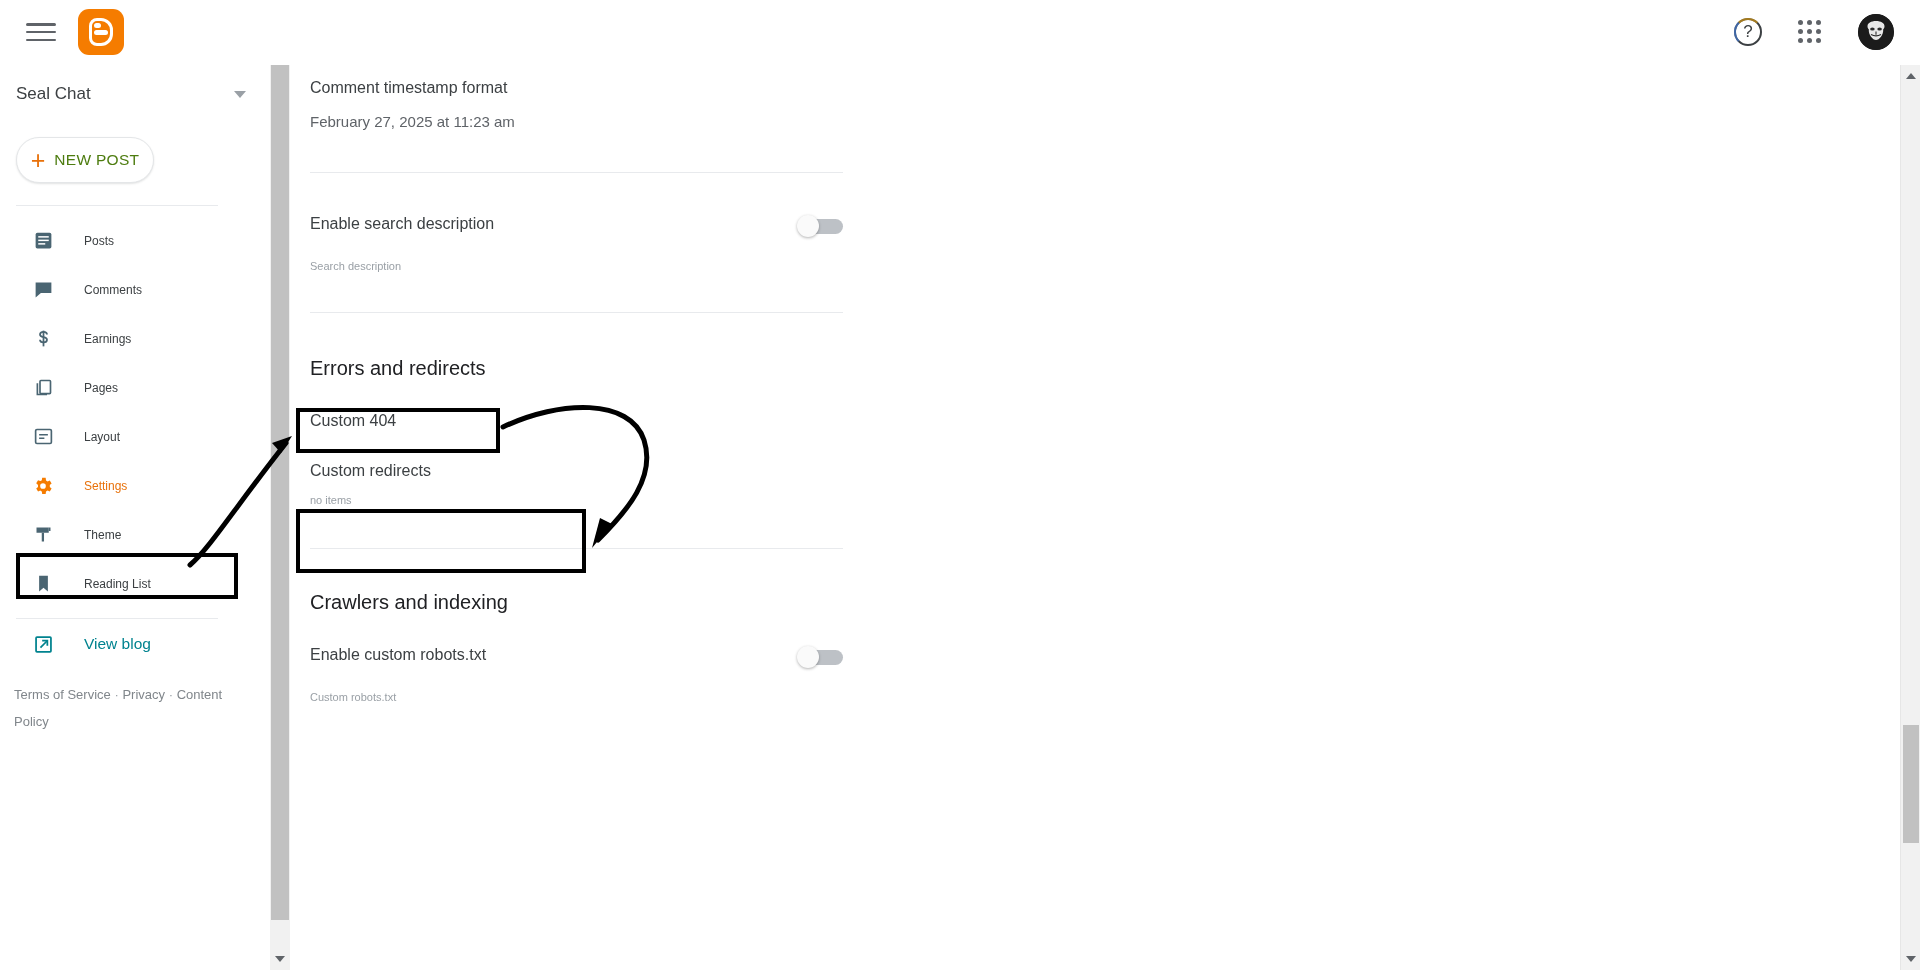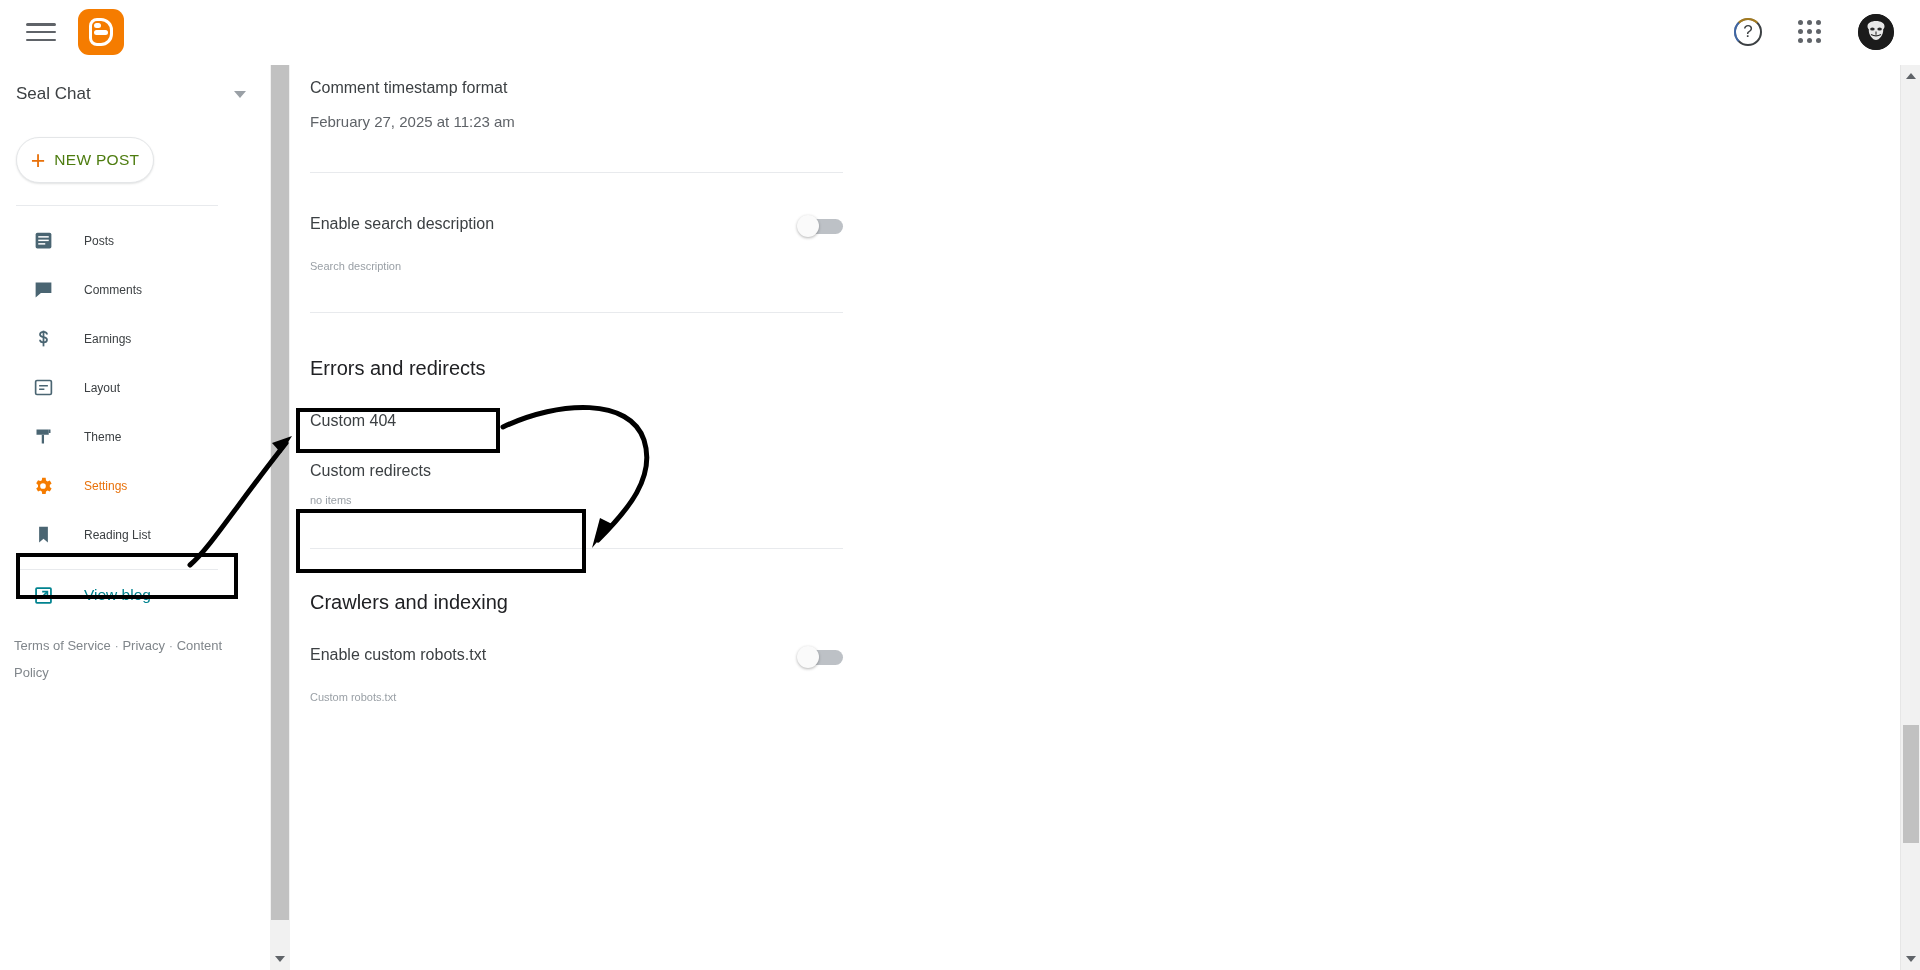--- a/index.html
+++ b/index.html
@@ -216,50 +216,59 @@
       <div class="navitem">
         <span class="ico">
           <svg width="21" height="21" viewBox="0 0 24 24" fill="none" stroke="currentColor" stroke-width="2">
             <path d="M12 3v18"></path>
             <path d="M16 7.5c0-1.7-1.8-3-4-3s-4 1.3-4 3 1.8 2.6 4 3 4 1.3 4 3-1.8 3-4 3-4-1.3-4-3"></path>
           </svg>
         </span>
         <span class="lbl">Earnings</span>
       </div>
 
+      <div class="navitem">
+        <span class="ico">
+          <svg width="21" height="21" viewBox="0 0 24 24" fill="none" stroke="currentColor" stroke-width="1.9">
+            <rect x="8" y="4" width="12" height="15" rx="1"></rect>
+            <path d="M5 7v13h11"></path>
+          </svg>
+        </span>
+        <span class="lbl">Pages</span>
+      </div>
 
       <div class="navitem">
         <span class="ico">
           <svg width="21" height="21" viewBox="0 0 24 24" fill="none" stroke="currentColor" stroke-width="1.9">
             <rect x="3" y="4" width="18" height="16" rx="1.5"></rect>
             <path d="M7 10h10M7 14h6"></path>
           </svg>
         </span>
         <span class="lbl">Layout</span>
+      </div>
+
+      <div class="navitem active">
+        <span class="ico">
+          <svg width="22" height="22" viewBox="0 0 24 24" fill="currentColor">
+            <path d="M19.4 13a7.8 7.8 0 000-2l2-1.6-2-3.4-2.4 1a7.6 7.6 0 00-1.7-1L14.9 3h-3.8l-.4 2.6a7.6 7.6 0 00-1.7 1l-2.4-1-2 3.4L6.6 11a7.8 7.8 0 000 2l-2 1.6 2 3.4 2.4-1c.5.4 1.1.7 1.7 1l.4 2.6h3.8l.4-2.6c.6-.3 1.2-.6 1.7-1l2.4 1 2-3.4-2-1.6z"></path>
+            <circle cx="12" cy="12" r="3.1" fill="#fff"></circle>
+          </svg>
+        </span>
+        <span class="lbl">Settings</span>
       </div>
 
       <div class="navitem">
         <span class="ico">
           <svg width="21" height="21" viewBox="0 0 24 24" fill="currentColor">
             <path d="M4 4h14v6H4z"></path>
             <rect x="10" y="10" width="2.6" height="10"></rect>
             <path d="M18 4h2v4h-2z"></path>
           </svg>
         </span>
         <span class="lbl">Theme</span>
-      </div>
-
-      <div class="navitem active">
-        <span class="ico">
-          <svg width="22" height="22" viewBox="0 0 24 24" fill="currentColor">
-            <path d="M19.4 13a7.8 7.8 0 000-2l2-1.6-2-3.4-2.4 1a7.6 7.6 0 00-1.7-1L14.9 3h-3.8l-.4 2.6a7.6 7.6 0 00-1.7 1l-2.4-1-2 3.4L6.6 11a7.8 7.8 0 000 2l-2 1.6 2 3.4 2.4-1c.5.4 1.1.7 1.7 1l.4 2.6h3.8l.4-2.6c.6-.3 1.2-.6 1.7-1l2.4 1 2-3.4-2-1.6z"></path>
-            <circle cx="12" cy="12" r="3.1" fill="#fff"></circle>
-          </svg>
-        </span>
-        <span class="lbl">Settings</span>
       </div>
 
       <div class="navitem">
         <span class="ico">
           <svg width="21" height="21" viewBox="0 0 24 24" fill="currentColor">
             <path d="M7 3h10v18l-5-4.2L7 21z"></path>
           </svg>
         </span>
         <span class="lbl">Reading List</span>
       </div>

